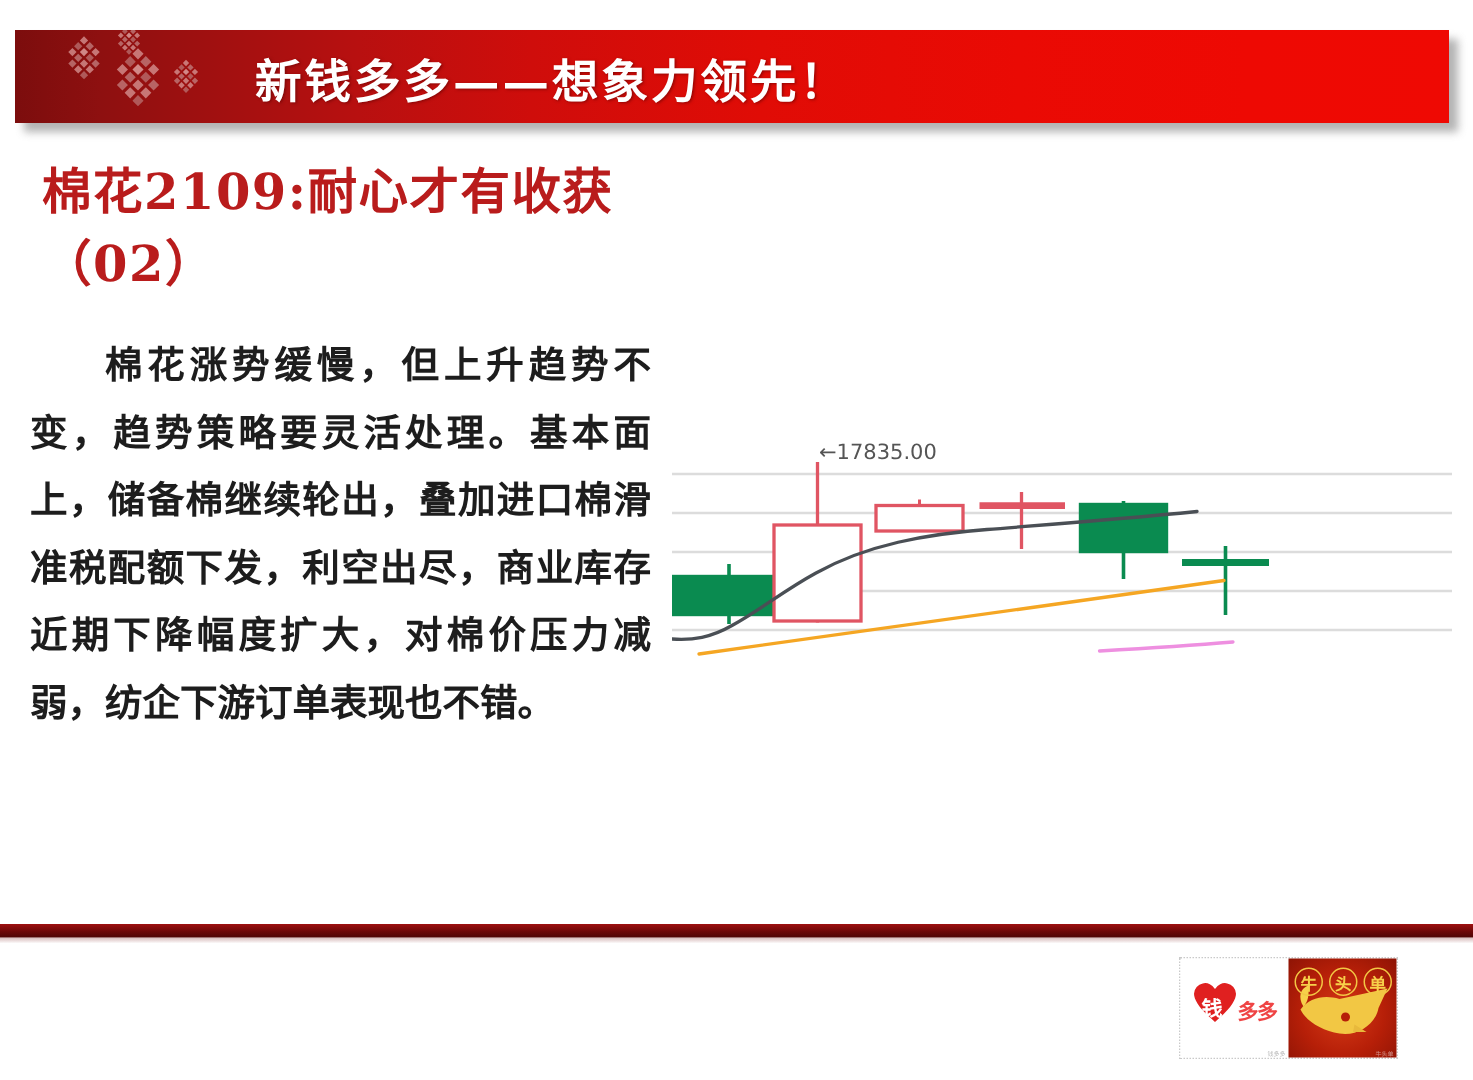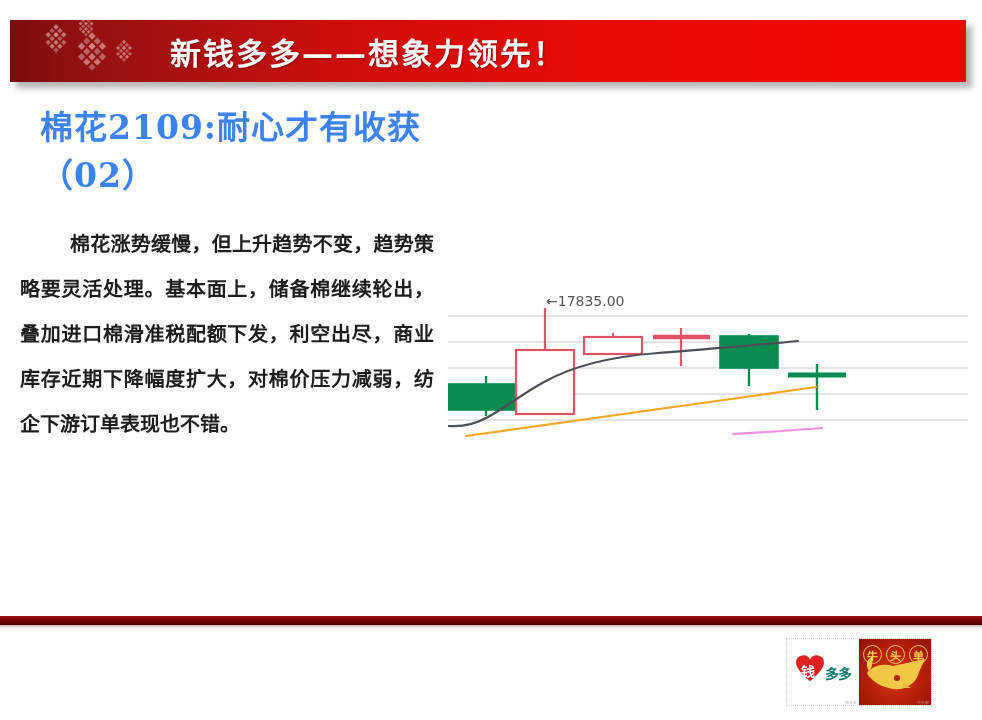--- a/index.html
+++ b/index.html
@@ -59,37 +59,36 @@
     letter-spacing: 2px;
     white-space: nowrap;
     text-shadow: 1px 1px 2px rgba(90,0,0,.55);
   }
 
   
   #headline {
     position: absolute;
     left: 28px; top: 104px;
     width: 400px;
-    color: #3b82f6;
+    color: #b91c1c;
     font-family: "DejaVu Serif", "Liberation Serif", serif;
     font-size: 33px;
     font-weight: 700;
     line-height: 48px;
     letter-spacing: 1px;
-    margin-left: 12px;
   }
 
   
   #body-text {
     position: absolute;
     left: 20px; top: 222px;
     width: 414px;
     color: #1d1d1d;
     font-family: Liberation Sans, sans-serif;
-    font-size: 20px;
+    font-size: 25px;
     font-weight: 700;
     line-height: 45px;
     text-indent: 50px;
     text-align: justify;
     letter-spacing: 0px;
   }
 
   
   #chart {
     position: absolute;
@@ -159,21 +158,21 @@
     font-family: "DejaVu Serif", "Liberation Serif", serif;
     font-size: 14px; font-weight: 700;
     color: #ffffff;
     z-index: 3;
   }
   #qdd-duoduo {
     position: absolute;
     left: 38px; top: 24px;
     font-family: "DejaVu Serif", "Liberation Serif", serif;
     font-size: 14px; font-weight: 700;
-    color: #0f766e;
+    color: #ef4444;
     letter-spacing: -1px;
   }
   #ntd-chars {
     position: absolute;
     left: 4px; top: 6px;
     width: 65px;
     display: flex; justify-content: space-between;
     z-index: 3;
   }
   .ntd-char {

